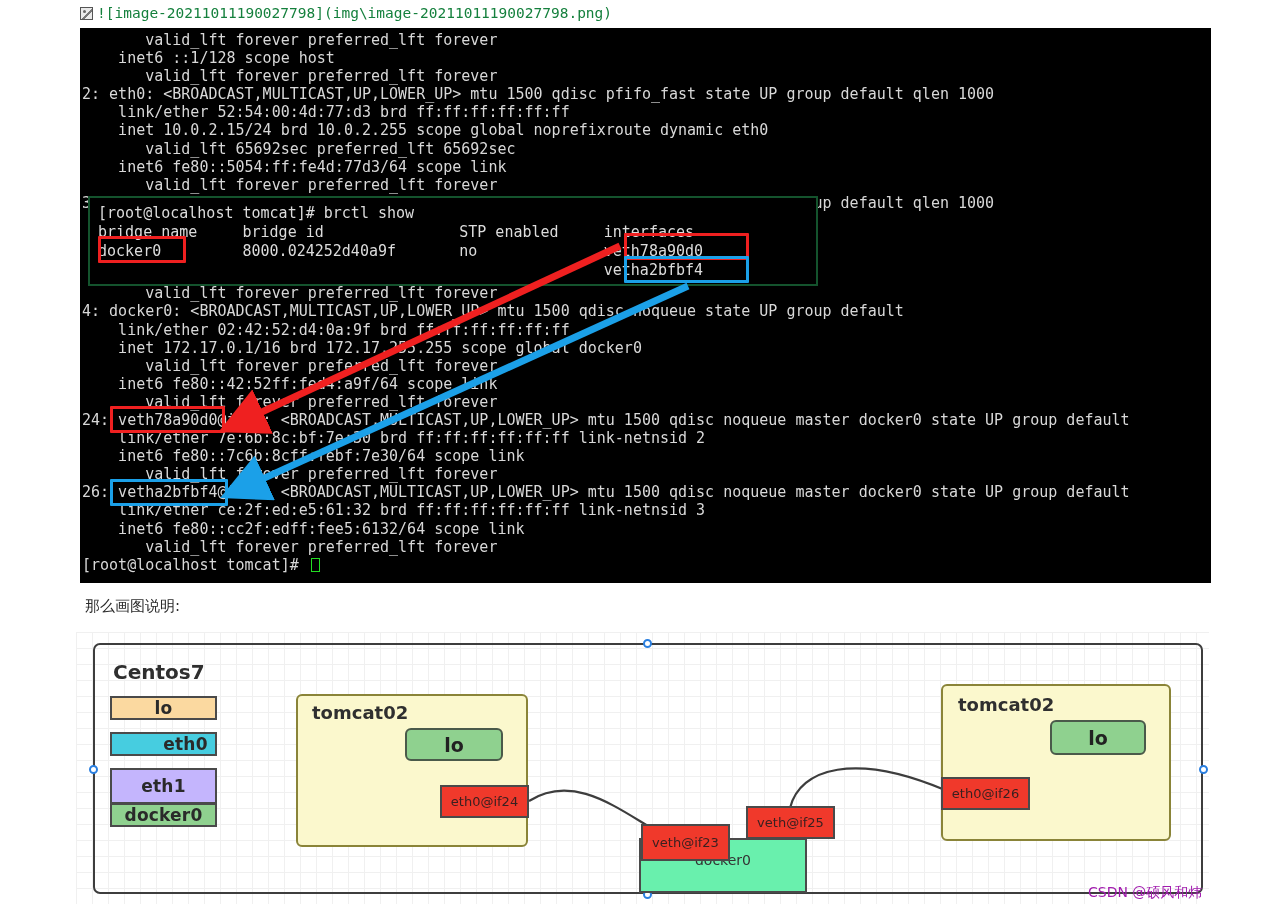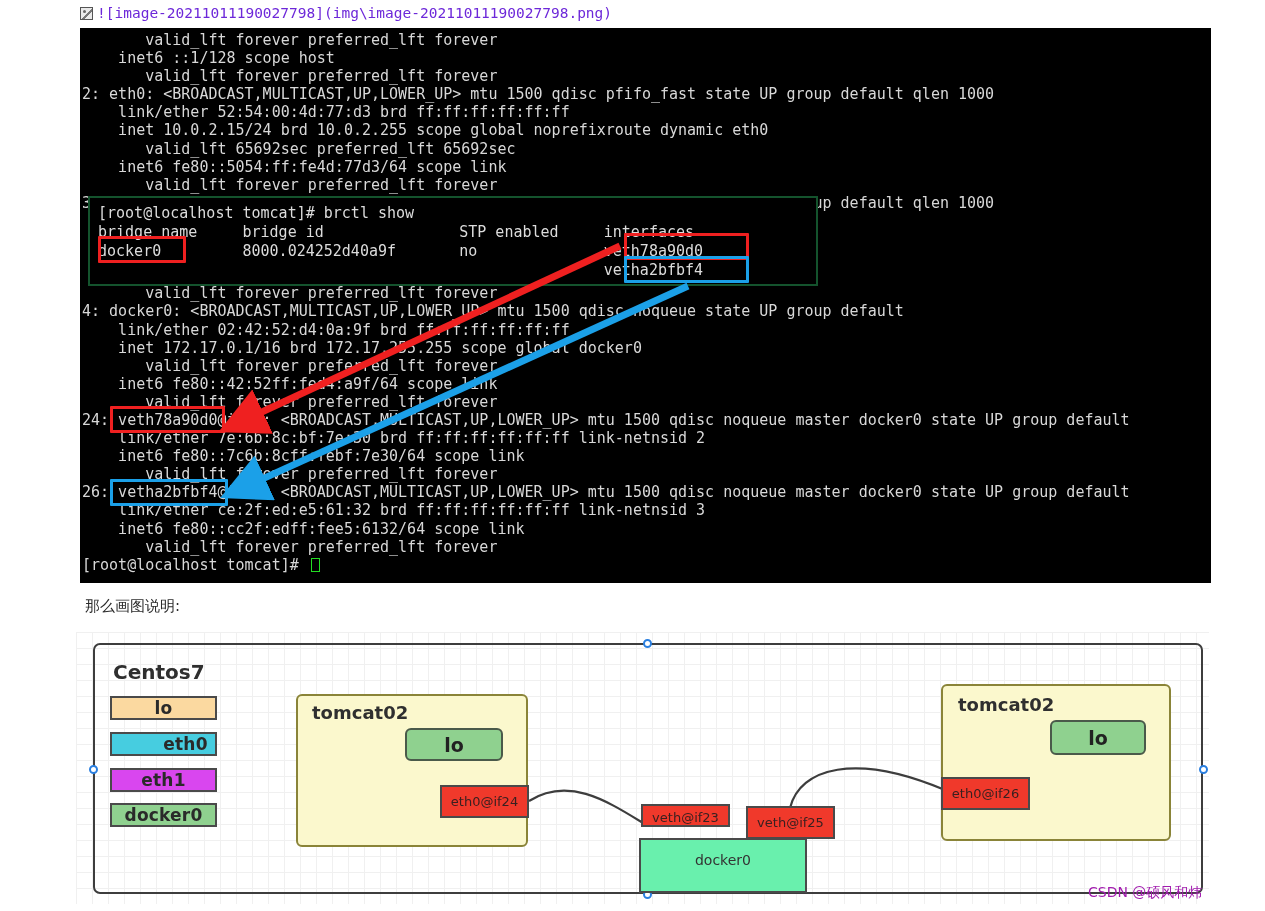--- a/index.html
+++ b/index.html
@@ -16,21 +16,21 @@
     background: #ffffff;
   }
 
   
   .md-line {
     position: absolute;
     left: 80px; top: 5px;
     display: flex; align-items: center; gap: 4px;
     font-family: "DejaVu Sans Mono", "Liberation Mono", monospace;
     font-size: 14.5px;
-    color: #6d28d9;
+    color: #15803d;
     white-space: pre;
   }
   .md-thumb {
     width: 13px; height: 13px;
     border: 1px solid #555;
     background:
       linear-gradient(135deg, transparent 54%, #777 54%, #777 66%, transparent 66%),
       #e9e9e9;
     position: relative;
     flex: 0 0 auto;
@@ -255,21 +255,21 @@
   </div>
 
   <div class="host-title">Centos7</div>
 
   <div class="iface" style="left:110px; top:696px; width:107px; height:24px; background:#fbd9a0;">
     <span>lo</span>
   </div>
   <div class="iface" style="left:110px; top:732px; width:107px; height:24px; background:#46cde0;padding-left:44px;">
     <span>eth0</span>
   </div>
-  <div class="iface" style="left:110px; top:768px; width:107px; height:24px; background:#d946ef;">
+  <div class="iface" style="left:110px; top:768px; width:107px; height:36px; background:#c4b5fd;">
     <span>eth1</span>
   </div>
   <div class="iface" style="left:110px; top:803px; width:107px; height:24px; background:#8fd18f;">
     <span>docker0</span>
   </div>
 
   <svg class="arrows" viewBox="0 0 1265 911">
     <path d="M529,801 C570,775 610,803 648,826" fill="none" stroke="#3d3d3d" stroke-width="2.2"></path>
     <path d="M790,808 C800,768 855,752 945,790" fill="none" stroke="#3d3d3d" stroke-width="2.2"></path>
   </svg>
@@ -288,21 +288,21 @@
   <div class="lo-box" style="left:1050px; top:720px; width:96px; height:35px;">
     <span>lo</span>
   </div>
   <div class="veth-box" style="left:941px; top:777px; width:89px; height:33px;">
     <span>eth0@if26</span>
   </div>
 
   <div class="bridge-box" style="left:639px; top:838px; width:168px; height:55px;">
     <span>docker0</span>
   </div>
-  <div class="veth-box" style="left:641px; top:804px; width:89px; height:23px;align-items:flex-end;">
+  <div class="veth-box" style="left:641px; top:824px; width:89px; height:37px;">
     <span>veth@if23</span>
   </div>
   <div class="veth-box" style="left:746px; top:806px; width:89px; height:33px;">
     <span>veth@if25</span>
   </div>
 
   <div class="watermark">CSDN @硕风和炜</div>
 </div>
 
 </body></html>

